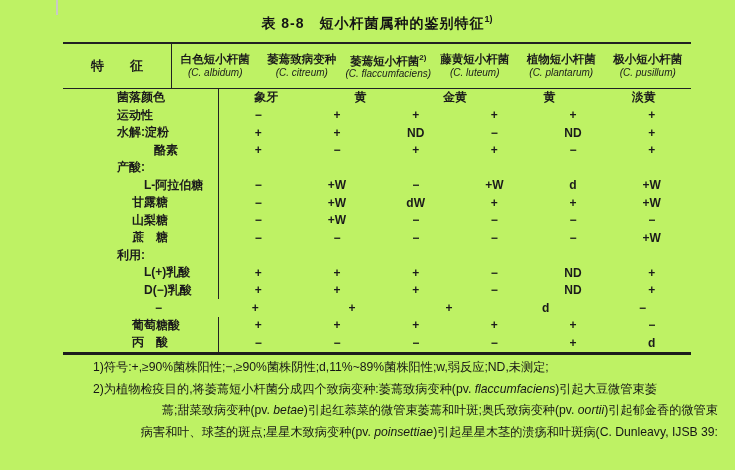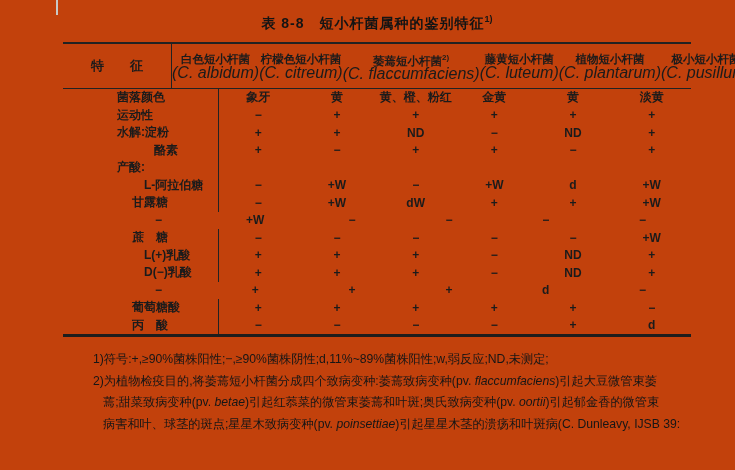--- a/index.html
+++ b/index.html
@@ -3,21 +3,21 @@
 <meta charset="utf-8">
 <style>
   * { margin:0; padding:0; box-sizing:border-box; }
   html,body { width:735px; height:470px; }
   body{
     font-family:"Liberation Sans","DejaVu Sans",sans-serif;
     background:#ffffff;
   }
   .page{
     position:relative; width:735px; height:470px;
-    background:#c2410c; color:#1b1b1b; overflow:hidden;
+    background:#bef264; color:#1b1b1b; overflow:hidden;
   }
   .artifact{
     position:absolute; left:56px; top:0; width:2px; height:15px;
     background:#c9c9c6;
   }
   .title{
     position:absolute; left:63px; top:14px; width:628px;
     text-align:center; font-weight:bold; font-size:14px;
     letter-spacing:1px; white-space:pre; color:#141414;
   }
@@ -38,60 +38,60 @@
   }
   .hrow .lab{ justify-content:center; font-size:13px; letter-spacing:0; }
   .cols{ flex:1; display:flex; height:100%; }
   .colh{
     flex:1; display:flex; flex-direction:column; justify-content:center;
     align-items:center; text-align:center; line-height:14px;
     overflow:visible; white-space:nowrap;
   }
   .colh .cn{ font-weight:bold; font-size:11.5px; letter-spacing:0; }
   .colh .cn sup{ font-size:8px; }
-  .colh .lat{ font-style:italic; font-size:16px; font-weight:normal; }
+  .colh .lat{ font-style:italic; font-size:10px; font-weight:normal; }
 
   .row{ display:flex; height:17.5px; align-items:center;margin-left:47px; }
   .row .lab{ height:17.5px; }
   .ind0{ padding-left:7px; } .ind1{ padding-left:22px; }
   .ind2{ padding-left:34px; } .ind3{ padding-left:44px; }
   .vals{ flex:1; display:flex; height:100%; }
   .cell{
     flex:1; text-align:center; font-weight:bold; font-size:12px;
     align-self:center; white-space:nowrap;
   }
 
   .fns{
-    position:absolute; left:93px; top:349px; width:625px;
+    position:absolute; left:93px; top:357px; width:625px;
     font-size:12.2px; line-height:21.5px; color:#161616;
     font-weight:500;
   }
   .fn-line{ white-space:nowrap; }
-  .fn-line.cont{ padding-left:10px; }
+  .fn-line.cont{ padding-left:10px;text-align:right; }
   .fn-line .it{ font-style:italic; }
 </style>
 </head>
 <body>
 
 <div class="page">
 
   <div class="artifact"></div>
 
   <div class="title"><span>表 8-8　短小杆菌属种的鉴别特征</span><sup>1)</sup></div>
 
   <div class="tbl">
     <div class="hrow">
       <div class="lab">特　　征</div>
       <div class="cols" id="head-cols">
           <div class="colh">
             <div class="cn">白色短小杆菌</div>
             <div class="lat">(C. albidum)</div>
           </div>
           <div class="colh">
-            <div class="cn">柠檬色短小杆菌</div>
+            <div class="cn">萎蔫致病变种</div>
             <div class="lat">(C. citreum)</div>
           </div>
           <div class="colh">
             <div class="cn">萎蔫短小杆菌<sup>2)</sup></div>
             <div class="lat">(C. flaccumfaciens)</div>
           </div>
           <div class="colh">
             <div class="cn">藤黄短小杆菌</div>
             <div class="lat">(C. luteum)</div>
           </div>
@@ -104,21 +104,20 @@
             <div class="lat">(C. pusillum)</div>
           </div>
         </div>
     </div>
     <div id="body-rows">
         <div class="row">
           <div class="lab ind0">菌落颜色</div>
           <div class="vals">
             <div class="cell">象牙</div>
             <div class="cell">黄</div>
-            <div class="cell">黄、橙、粉红</div>
             <div class="cell">金黄</div>
             <div class="cell">黄</div>
             <div class="cell">淡黄</div>
           </div>
         </div>
         <div class="row">
           <div class="lab ind0">运动性</div>
           <div class="vals">
             <div class="cell">−</div>
             <div class="cell">+</div>
@@ -177,38 +176,50 @@
           <div class="vals">
             <div class="cell">−</div>
             <div class="cell">+W</div>
             <div class="cell">dW</div>
             <div class="cell">+</div>
             <div class="cell">+</div>
             <div class="cell">+W</div>
           </div>
         </div>
         <div class="row">
+          <div class="lab ind1">山梨糖</div>
           <div class="vals">
             <div class="cell">−</div>
             <div class="cell">+W</div>
             <div class="cell">−</div>
             <div class="cell">−</div>
             <div class="cell">−</div>
             <div class="cell">−</div>
           </div>
         </div>
         <div class="row">
           <div class="lab ind1">蔗　糖</div>
           <div class="vals">
             <div class="cell">−</div>
             <div class="cell">−</div>
             <div class="cell">−</div>
             <div class="cell">−</div>
             <div class="cell">−</div>
             <div class="cell">+W</div>
+          </div>
+        </div>
+        <div class="row">
+          <div class="lab ind0">利用:</div>
+          <div class="vals">
+            <div class="cell"></div>
+            <div class="cell"></div>
+            <div class="cell"></div>
+            <div class="cell"></div>
+            <div class="cell"></div>
+            <div class="cell"></div>
           </div>
         </div>
         <div class="row">
           <div class="lab ind2">L(+)乳酸</div>
           <div class="vals">
             <div class="cell">+</div>
             <div class="cell">+</div>
             <div class="cell">+</div>
             <div class="cell">−</div>
             <div class="cell">ND</div>

